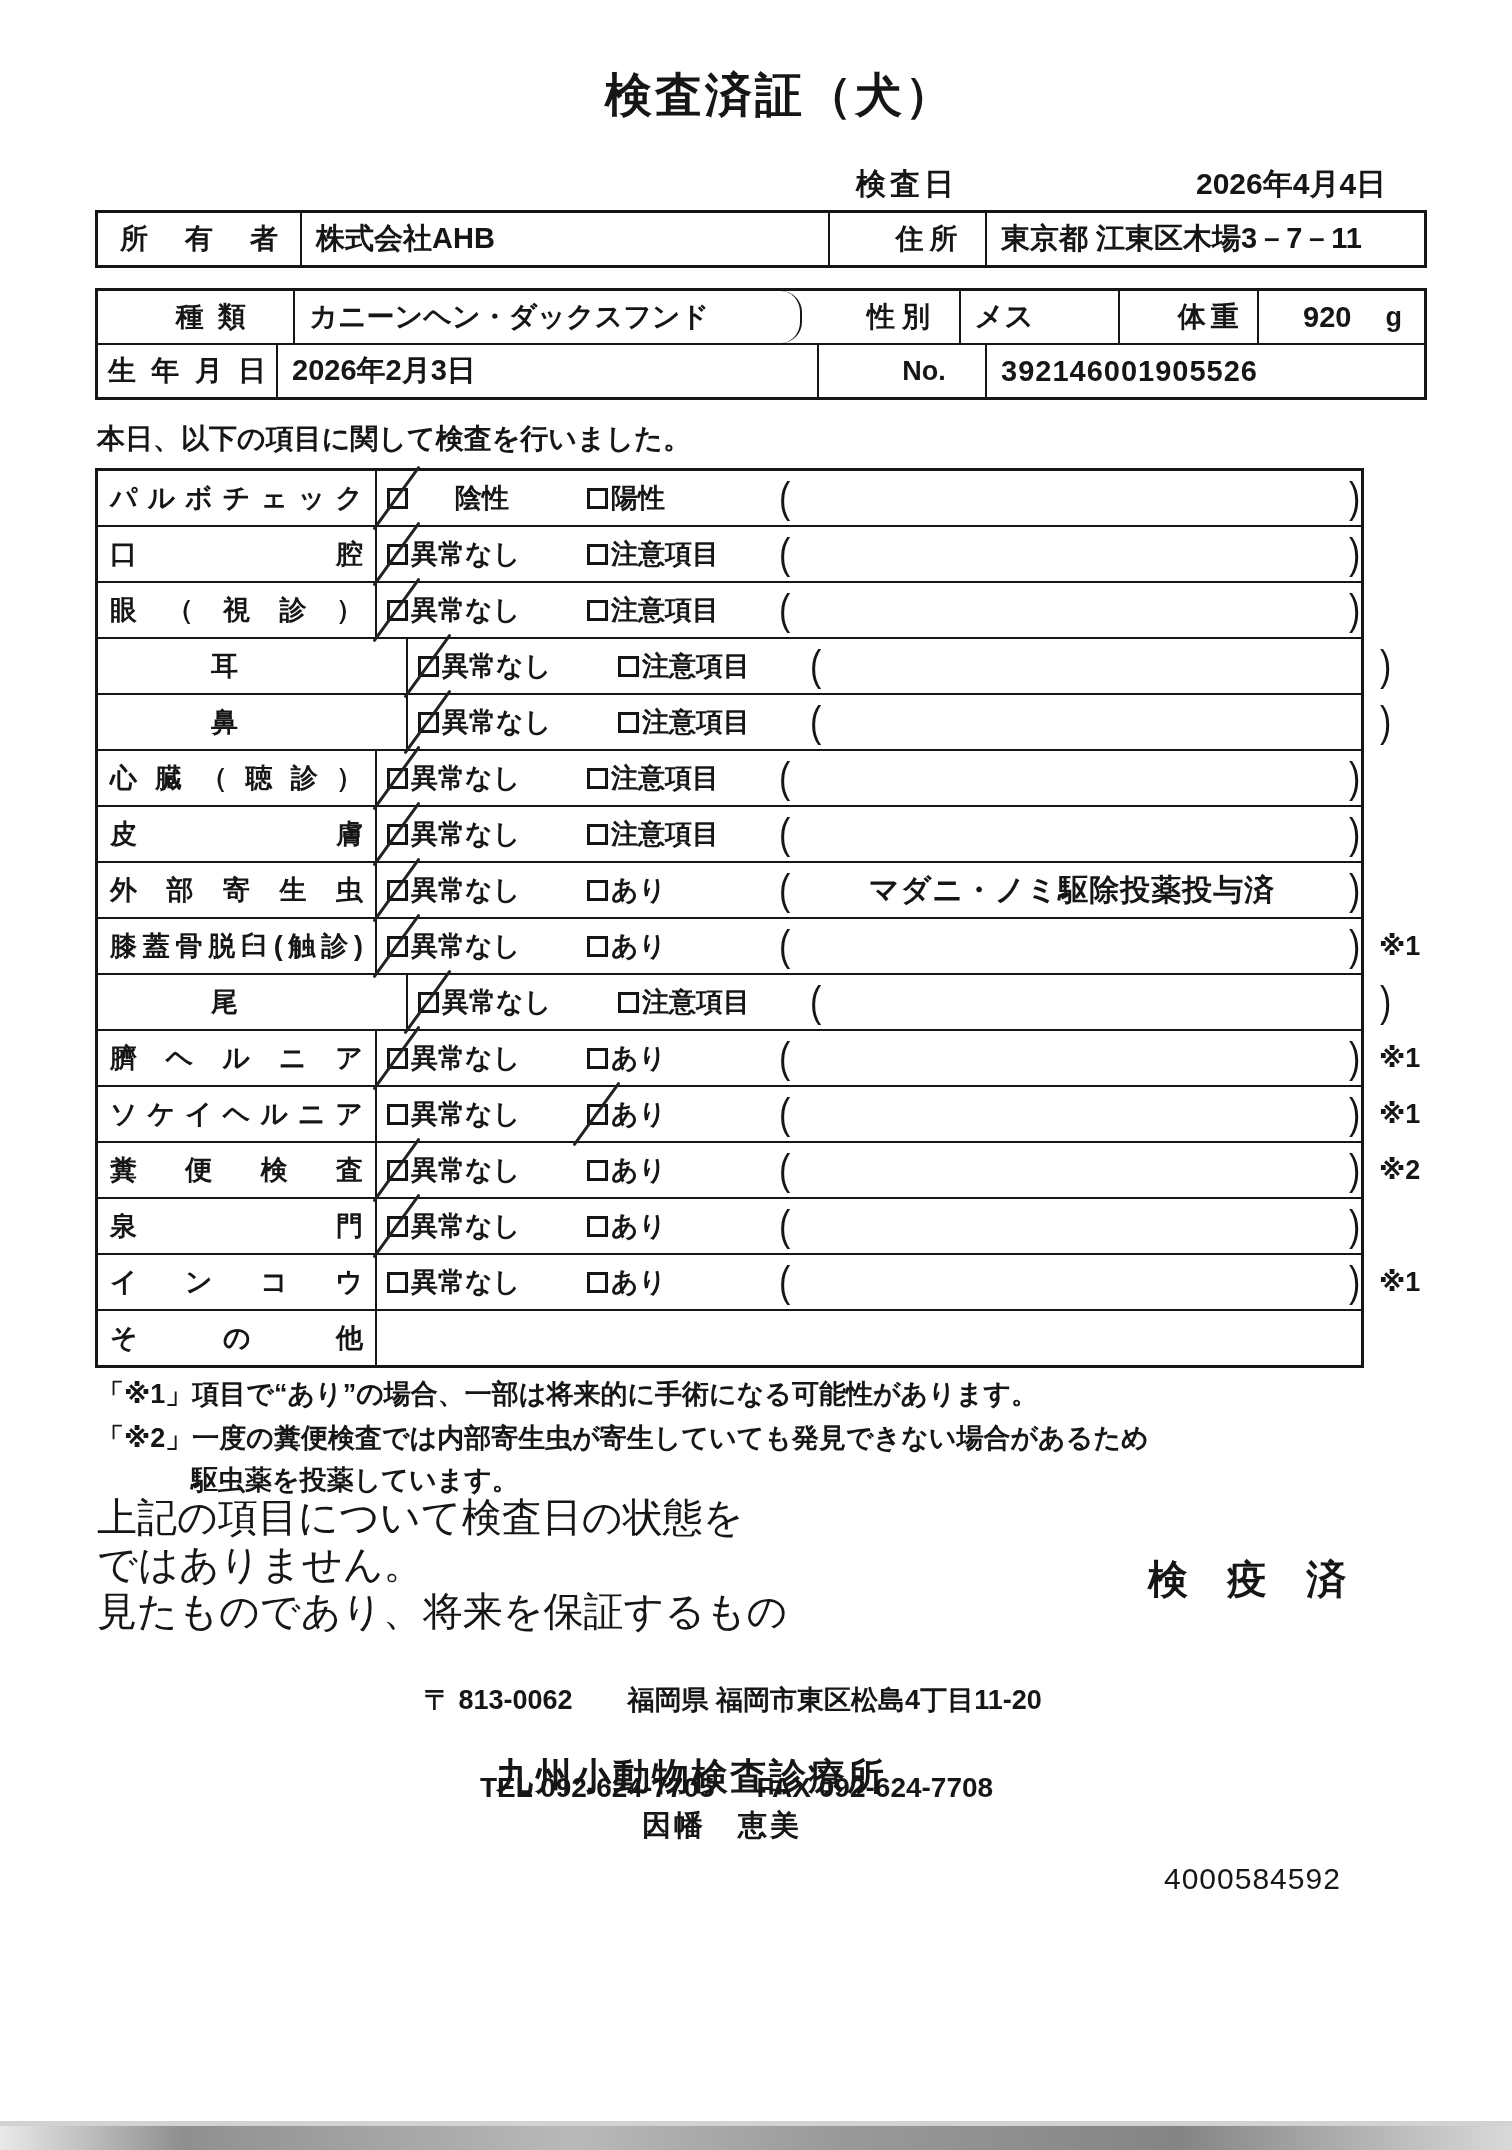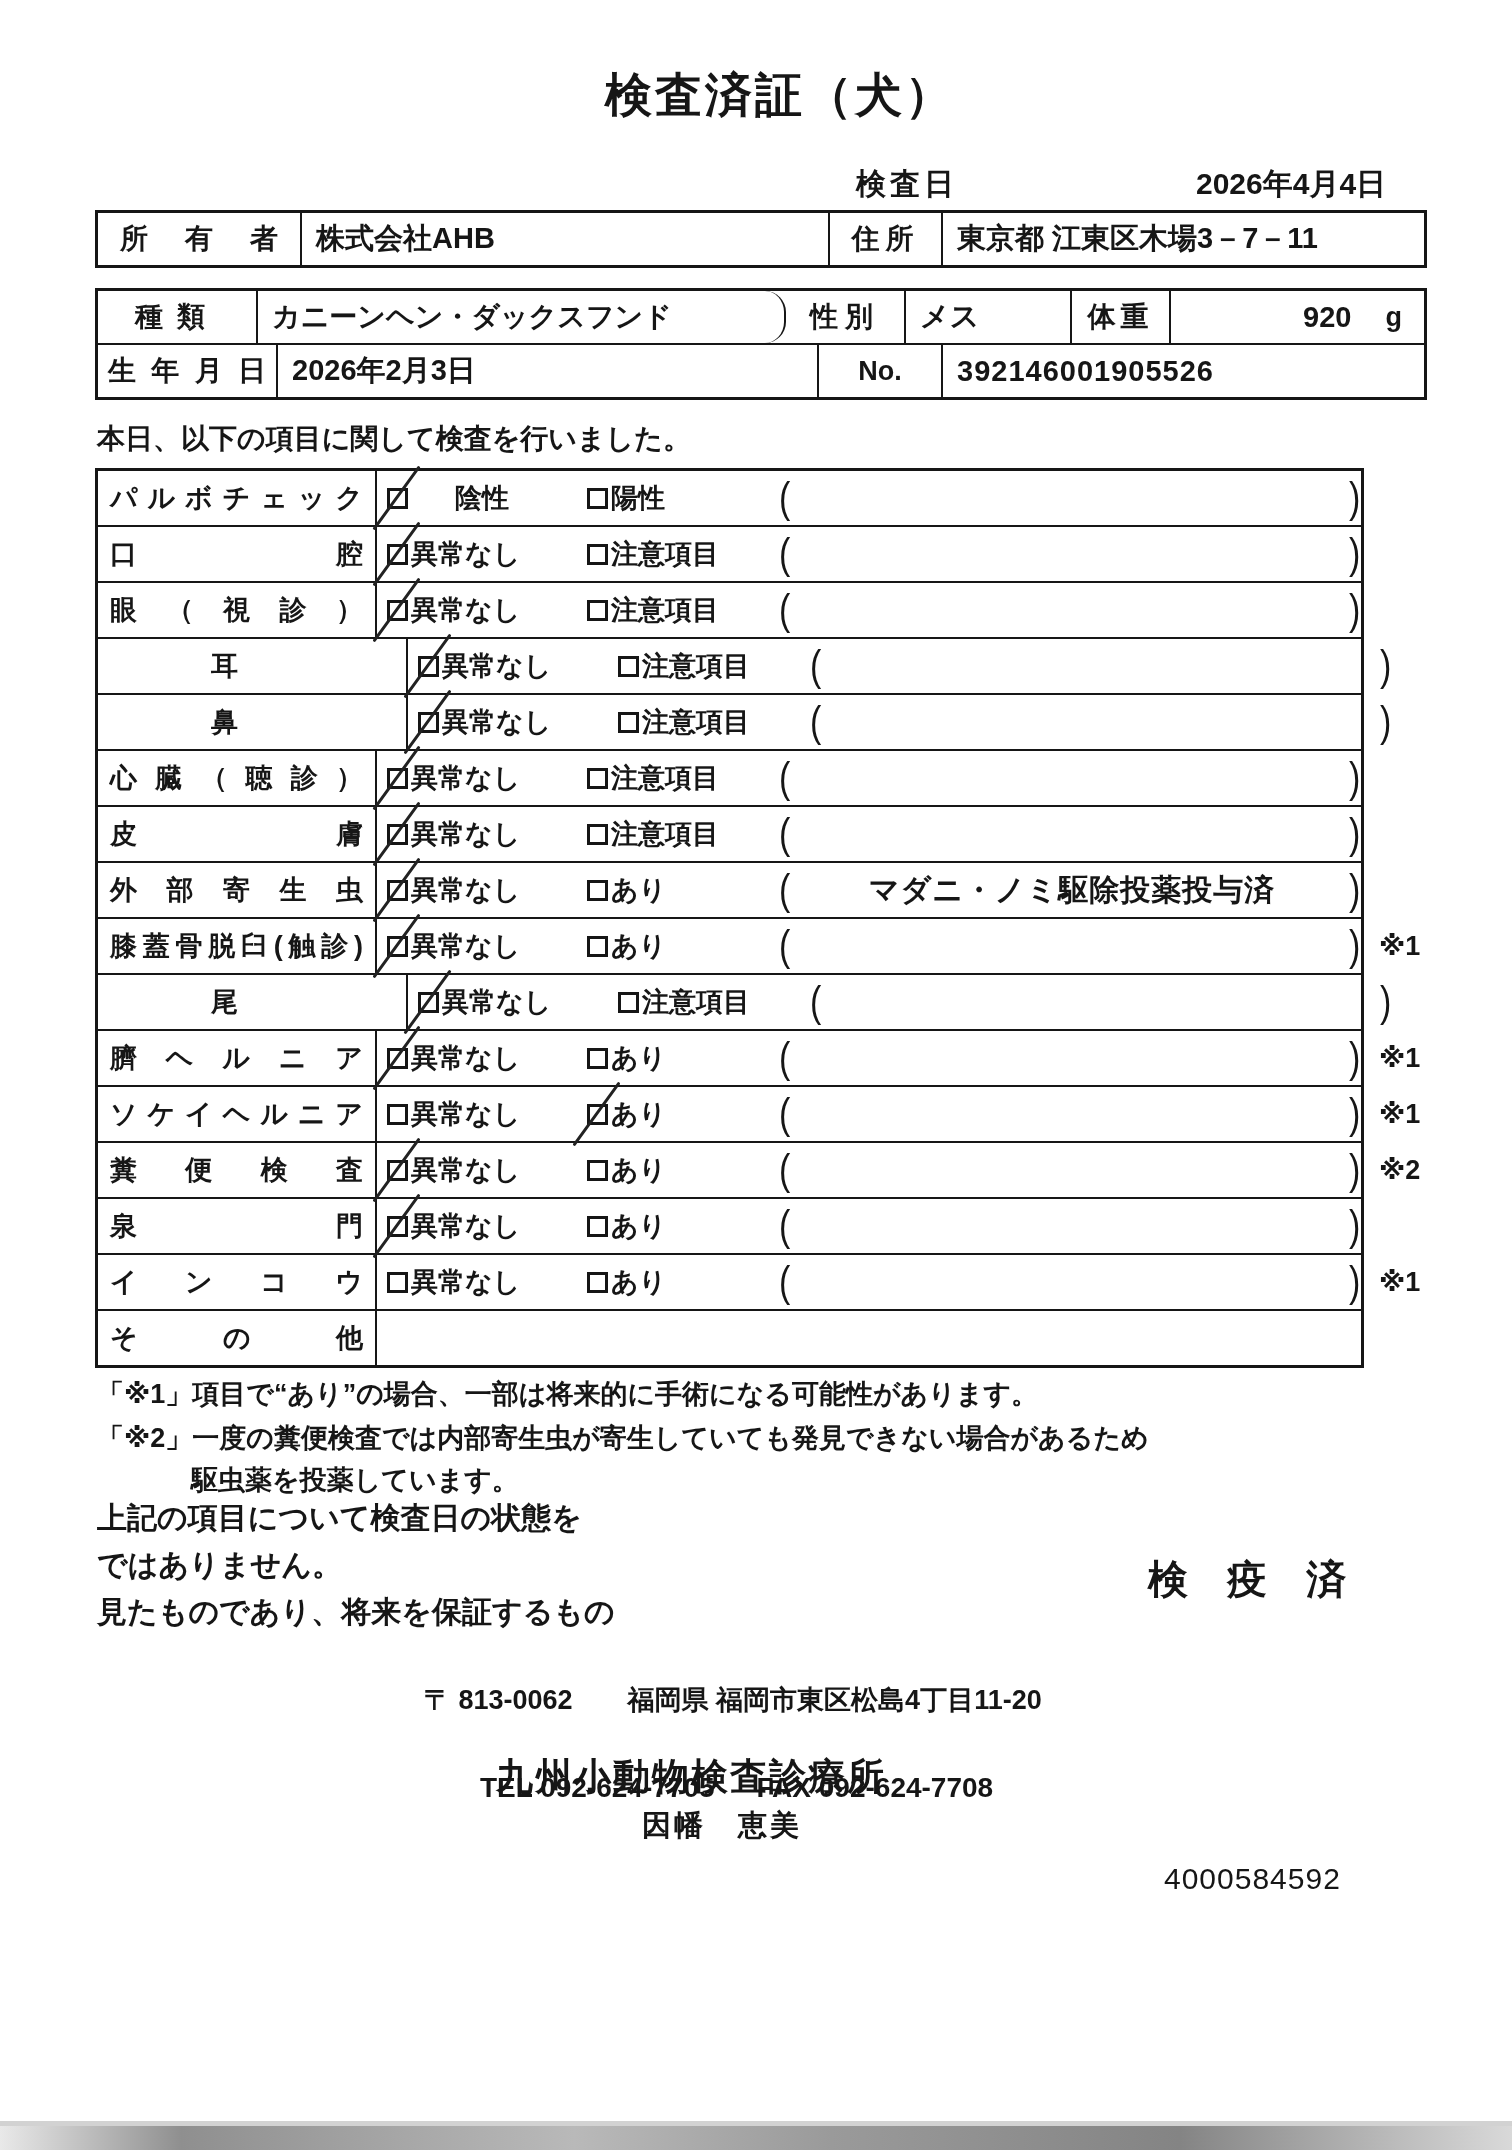--- a/index.html
+++ b/index.html
@@ -9,21 +9,21 @@
   }
   .abs{position:absolute;}
   
   .doc-title{left:0;top:64px;width:1560px;text-align:center;font-size:47px;font-weight:700;letter-spacing:3px;}
   .exam-date-label{left:856px;top:164px;font-size:30px;font-weight:600;letter-spacing:4px;}
   .exam-date-value{left:1196px;top:164px;font-size:30px;font-weight:600;}
   
   .tbl{position:absolute;border:3px solid #161616;display:flex;flex-direction:column;}
   .trow{display:flex;height:52px;align-items:stretch;}
   .trow + .trow{border-top:2px solid #161616;}
-  .tcell{display:flex;align-items:center;font-weight:600;overflow:visible;white-space:nowrap;}
+  .tcell{display:flex;align-items:center;font-weight:600;overflow:visible;white-space:nowrap;padding-left:44px;}
   .tcell.bR{border-right:2px solid #161616;}
   .lblspread{justify-content:space-between;padding:0 22px;font-size:28px;}
   .lblspread4{justify-content:space-between;padding:0 10px;font-size:28px;}
   .lblcenter{justify-content:center;font-size:28px;}
   .val{padding-left:14px;font-size:29px;}
   .valr{justify-content:flex-end;padding-right:22px;font-size:29px;}
   
   .exam-table{position:absolute;left:95px;top:468px;border:3px solid #161616;width:1263px;}
   .erow{position:relative;display:flex;height:54px;}
   .erow + .erow{border-top:2px solid #161616;}
@@ -34,21 +34,21 @@
   .opt{position:absolute;top:50%;transform:translateY(-50%);display:flex;align-items:center;font-size:27px;font-weight:600;white-space:nowrap;}
   .cbx{display:inline-block;width:21px;height:21px;border:3px solid #161616;margin-right:3px;box-sizing:border-box;background:#fff;}
   .slash{position:absolute;width:3px;height:78px;background:#222;top:-12px;transform:rotate(36deg);border-radius:2px;z-index:3;}
   .paren{position:absolute;top:50%;transform:translateY(-50%) scaleY(1.25);font-size:34px;font-weight:500;}
   .paren.open{left:402px;}
   .paren.close{left:972px;}
   .paren-content{position:absolute;left:425px;width:540px;top:50%;transform:translateY(-50%);text-align:center;font-size:30px;font-weight:700;letter-spacing:1px;white-space:nowrap;}
   .row-note{position:absolute;left:1281px;top:50%;transform:translateY(-50%);font-size:27px;font-weight:600;white-space:nowrap;}
   
   .footnote{font-size:27px;font-weight:600;white-space:nowrap;}
-  .disclaimer{left:97px;top:1494px;font-size:30px;font-weight:700;line-height:47px;white-space:nowrap;}
+  .disclaimer{left:97px;top:1494px;font-size:40px;font-weight:400;line-height:47px;white-space:nowrap;}
   .stamp{left:1148px;top:1552px;font-size:40px;font-weight:600;letter-spacing:14px;white-space:nowrap;}
   .postal-line{left:424px;top:1682px;font-size:27px;font-weight:600;white-space:nowrap;}
   .postal-line .addr{margin-left:55px;}
   .tel-line{left:480px;top:1772px;font-size:28px;font-weight:600;white-space:nowrap;}
   .tel-line .fax{margin-left:42px;}
   .clinic-name{left:496px;top:1752px;font-size:37px;font-weight:600;letter-spacing:2px;white-space:nowrap;}
   .vet-name{left:642px;top:1806px;font-size:29px;font-weight:600;letter-spacing:3px;white-space:nowrap;}
   .doc-number{left:1164px;top:1862px;font-size:30px;font-weight:500;letter-spacing:1px;}
   .scan-strip{left:0;top:2126px;width:1512px;height:24px;
     background:linear-gradient(90deg,#e9e9e9 0%,#8f8f8f 12%,#b9b9b9 38%,#9a9a9a 55%,#848484 78%,#d9d9d9 100%);}

